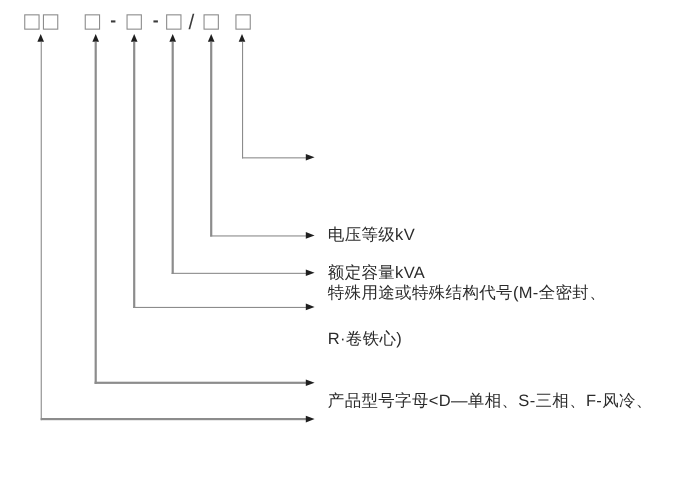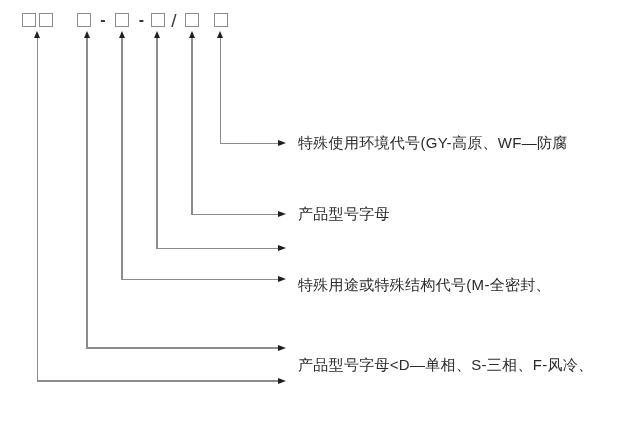--- a/index.html
+++ b/index.html
@@ -53,38 +53,39 @@
   <div class="code-box" style="left:213.5px"></div>
 
   <span class="sep" style="left:97px">-</span>
   <span class="sep" style="left:135.5px">-</span>
   <span class="sep slash" style="left:168px">/</span>
 
   <div class="arrow-up" style="left:217px"></div>
   <div class="vline" style="left:219.5px;height:106px"></div>
   <div class="hline" style="left:219.5px;top:142.5px;width:59.5px"></div>
   <div class="arrow-right" style="top:140px"></div>
-  <div class="lbl" style="top:134px">特殊使用环境代号(GY-高原、WF—防腐</div>
 
   <div class="arrow-up" style="left:188.5px"></div>
   <div class="vline" style="left:191px;height:177px"></div>
   <div class="hline" style="left:191px;top:213.5px;width:88px"></div>
   <div class="arrow-right" style="top:211px"></div>
-  <div class="lbl" style="top:205px">产品型号字母</div>
+  <div class="lbl" style="top:205px">电压等级kV</div>
 
   <div class="arrow-up" style="left:153.5px"></div>
   <div class="vline" style="left:156px;height:211px"></div>
   <div class="hline" style="left:156px;top:247.5px;width:123px"></div>
   <div class="arrow-right" style="top:245px"></div>
+  <div class="lbl" style="top:240px">额定容量kVA</div>
 
   <div class="arrow-up" style="left:118.5px"></div>
   <div class="vline" style="left:121px;height:242px"></div>
   <div class="hline" style="left:121px;top:278.5px;width:158px"></div>
   <div class="arrow-right" style="top:276px"></div>
-  <div class="lbl" style="top:276px">特殊用途或特殊结构代号(M-全密封、</div>
+  <div class="lbl" style="top:258px">特殊用途或特殊结构代号(M-全密封、</div>
+  <div class="lbl" style="top:300px">R·卷铁心)</div>
 
   <div class="arrow-up" style="left:83.5px"></div>
   <div class="vline" style="left:86px;height:310.5px"></div>
   <div class="hline" style="left:86px;top:347px;width:193px"></div>
   <div class="arrow-right" style="top:344.5px"></div>
 
   <div class="arrow-up" style="left:34px"></div>
   <div class="vline" style="left:36.5px;height:343.5px"></div>
   <div class="hline" style="left:36.5px;top:380px;width:242.5px"></div>
   <div class="arrow-right" style="top:377.5px"></div>

